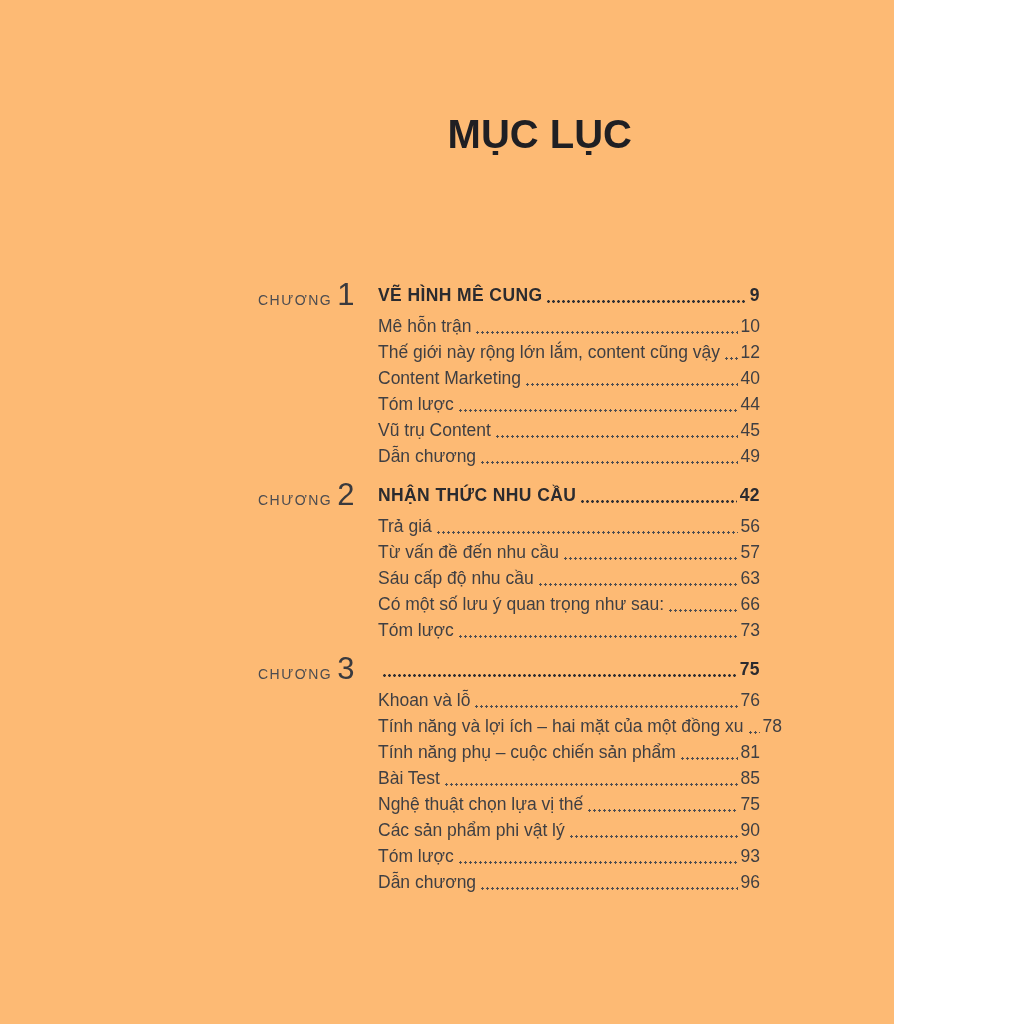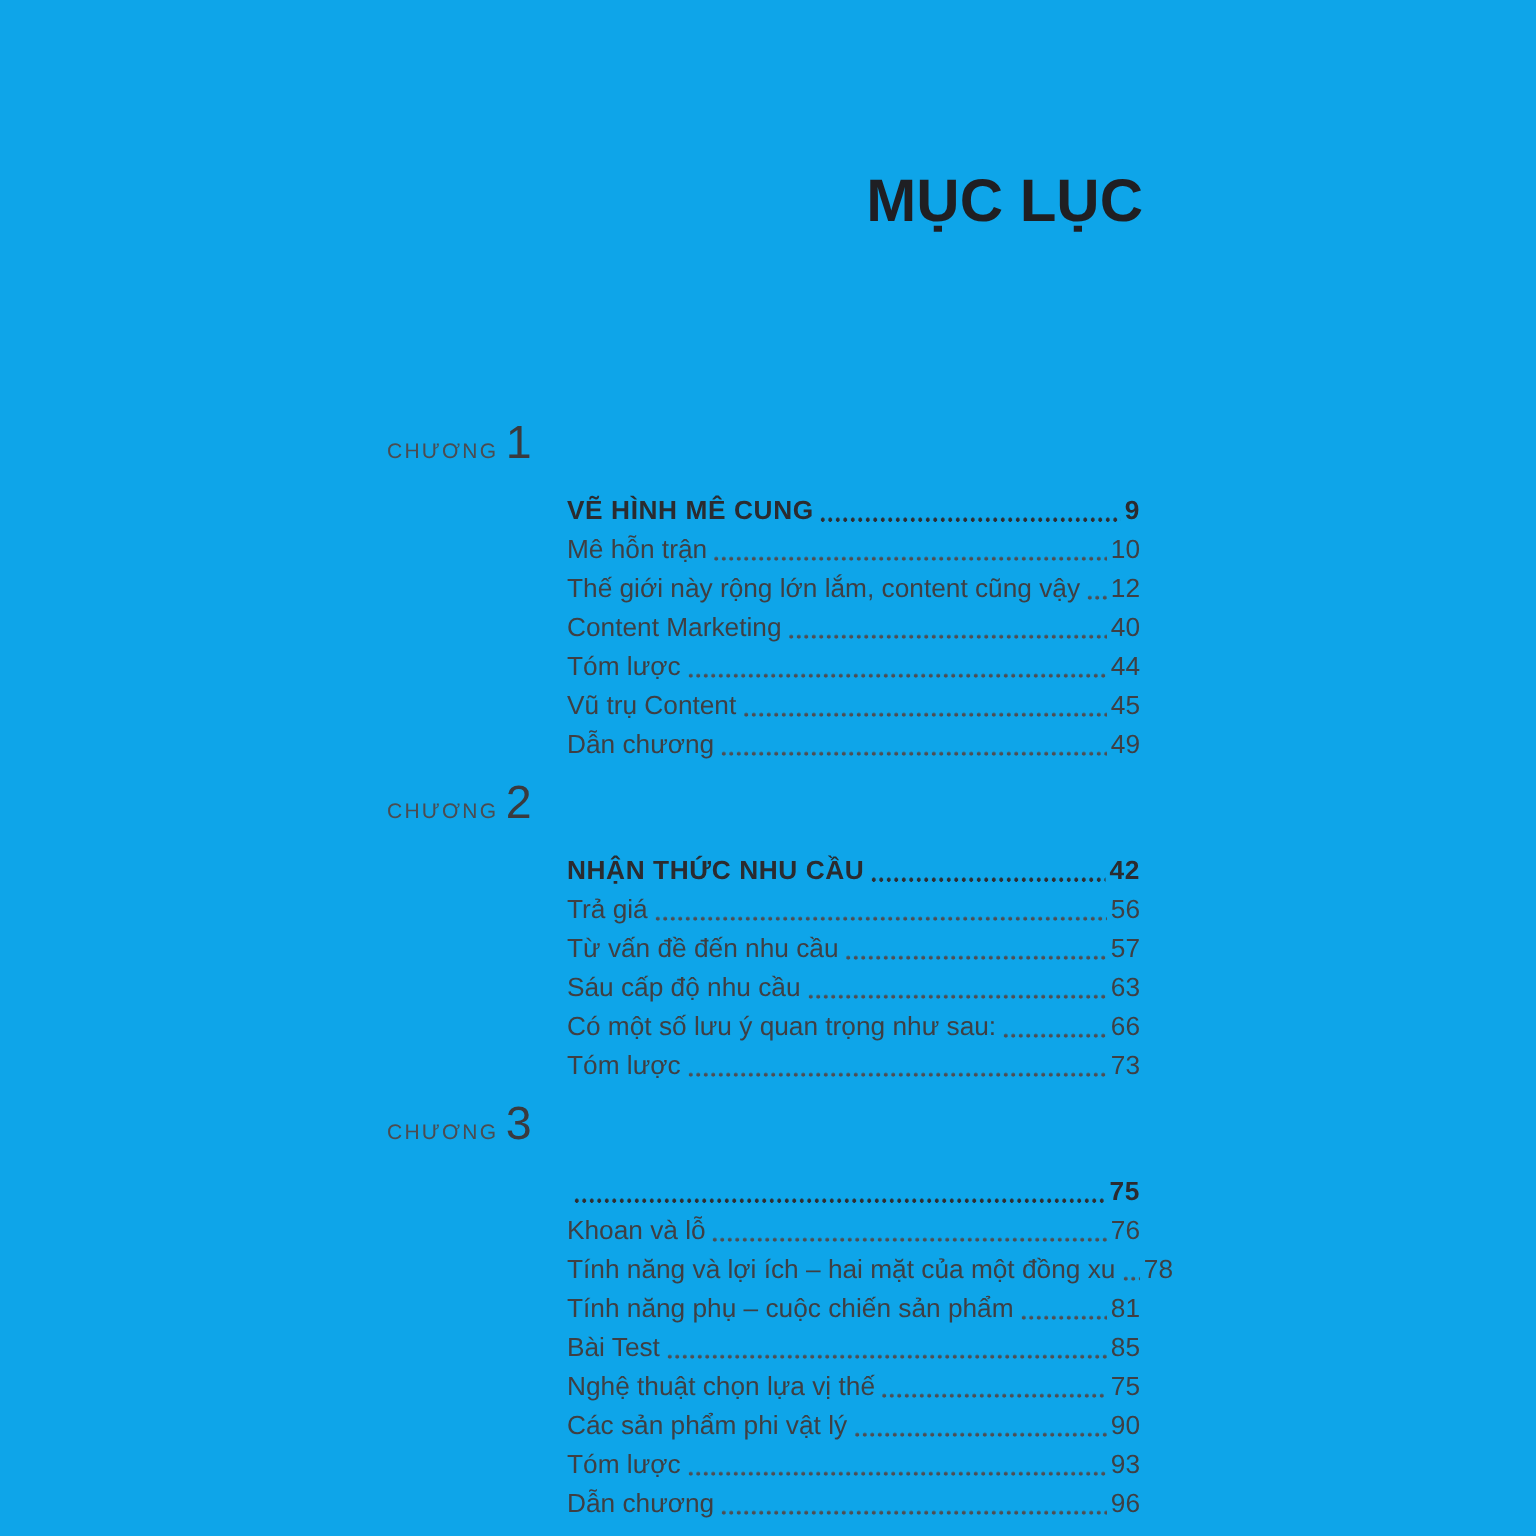--- a/index.html
+++ b/index.html
@@ -6,23 +6,23 @@
     margin: 0;
     padding: 0;
     background: #ffffff;
     width: 1024px;
     height: 1024px;
     font-family: "Liberation Sans", sans-serif;
     overflow: hidden;
   }
   .page {
     position: relative;
-    width: 1024px;
+    width: 894px;
     height: 1024px;
-    background: #0ea5e9;
+    background: #fdba74;
   }
   .page-title {
     position: absolute;
     top: 112px;
     right: 262px;
     margin: 0;
     font-size: 40px;
     font-weight: 900;
     letter-spacing: 0px;
     color: #1f1f23;
@@ -71,21 +71,20 @@
     color: #3f3f43;
     font-size: 17.5px;
   }
   .entry-row.indented { padding-left: 120px; align-items: center; }
   .entry-row .t { white-space: nowrap; }
   .entry-row.bold-row {
     font-weight: 700;
     color: #2b2b2f;
     letter-spacing: 0.4px;
     flex: 1;
-    margin-top: 45px;
   }
   .dots {
     flex: 1 1 auto;
     height: 3px;
     margin: 0 3px 5px 4px;
     align-self: flex-end;
     background-image: radial-gradient(circle, #4e4e52 1.1px, transparent 1.4px);
     background-size: 5px 3px;
     background-repeat: repeat-x;
     background-position: left bottom;

